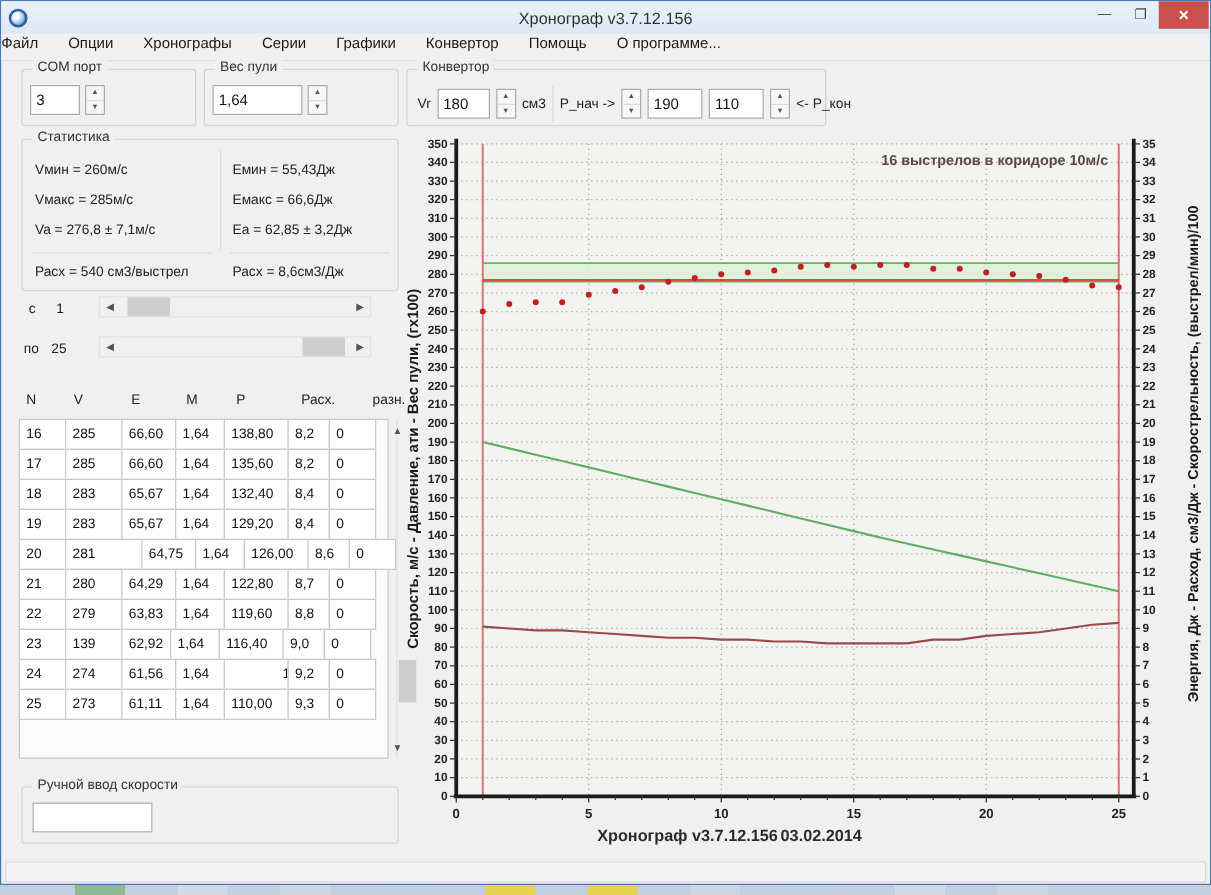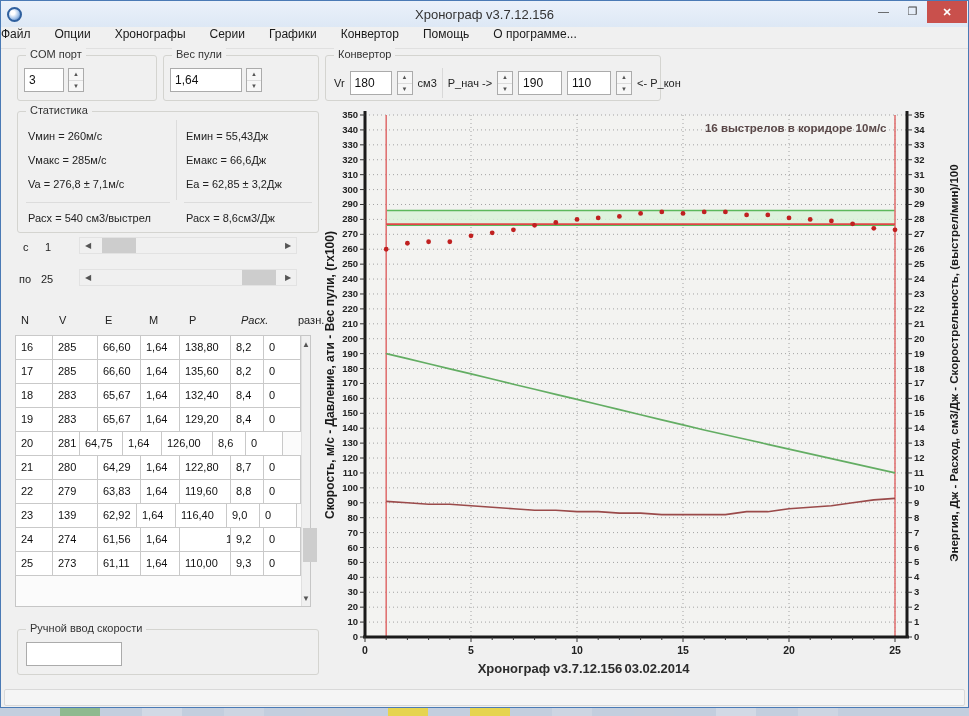--- a/index.html
+++ b/index.html
@@ -170,21 +170,21 @@
         </span>
       <span class="hs-arrow">▶</span>
     </div>
 
     <div class="tbl-header" style="left:15px; top:313px;">
         <div style="width: 38px;">N</div>
         <div style="width: 46px;">V</div>
         <div style="width: 44px;">E</div>
         <div style="width: 40px;">M</div>
         <div style="width: 52px;">P</div>
-        <div style="width: 34px; font-style: italic;">Расх.</div>
+        <div style="width: 34px;">Расх.</div>
         <div style="width: 38px; margin-left: 23px;">разн.</div>
       </div>
     <div class="grid-wrap" style="left:14px; top:334px; width:296px; height:272px;">
       <div class="grid-cells">
           <div class="grid-row">
             <div class="grid-cell" style="width: 38px;">16</div>
             <div class="grid-cell" style="width: 46px;">285</div>
             <div class="grid-cell" style="width: 44px;">66,60</div>
             <div class="grid-cell" style="width: 40px;">1,64</div>
             <div class="grid-cell" style="width: 52px;">138,80</div>
@@ -213,21 +213,21 @@
             <div class="grid-cell" style="width: 38px;">19</div>
             <div class="grid-cell" style="width: 46px;">283</div>
             <div class="grid-cell" style="width: 44px;">65,67</div>
             <div class="grid-cell" style="width: 40px;">1,64</div>
             <div class="grid-cell" style="width: 52px;">129,20</div>
             <div class="grid-cell" style="width: 34px;">8,4</div>
             <div class="grid-cell" style="width: 38px;">0</div>
           </div>
           <div class="grid-row">
             <div class="grid-cell" style="width: 38px;">20</div>
-            <div class="grid-cell" style="width: 28px;">281</div>
+            <div class="grid-cell" style="width: 62px;">281</div>
             <div class="grid-cell" style="width: 44px;">64,75</div>
             <div class="grid-cell" style="width: 40px;">1,64</div>
             <div class="grid-cell" style="width: 52px;">126,00</div>
             <div class="grid-cell" style="width: 34px;">8,6</div>
             <div class="grid-cell" style="width: 38px;">0</div>
           </div>
           <div class="grid-row">
             <div class="grid-cell" style="width: 38px;">21</div>
             <div class="grid-cell" style="width: 46px;">280</div>
             <div class="grid-cell" style="width: 44px;">64,29</div>

